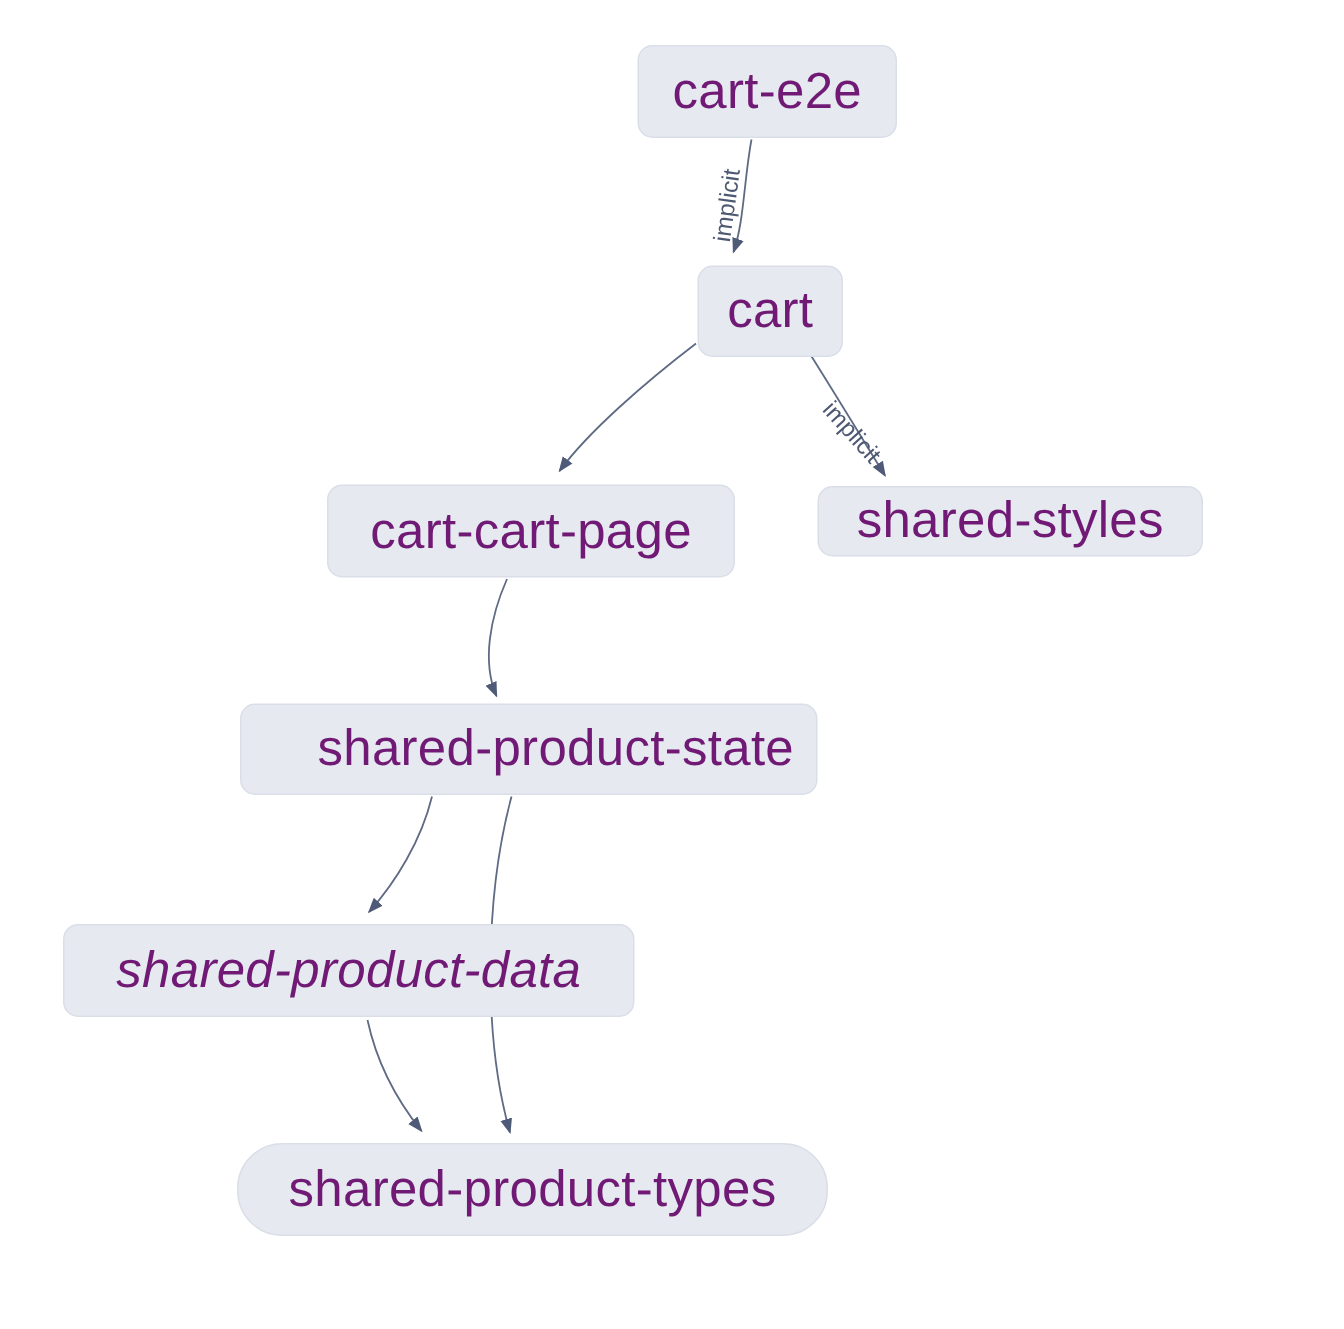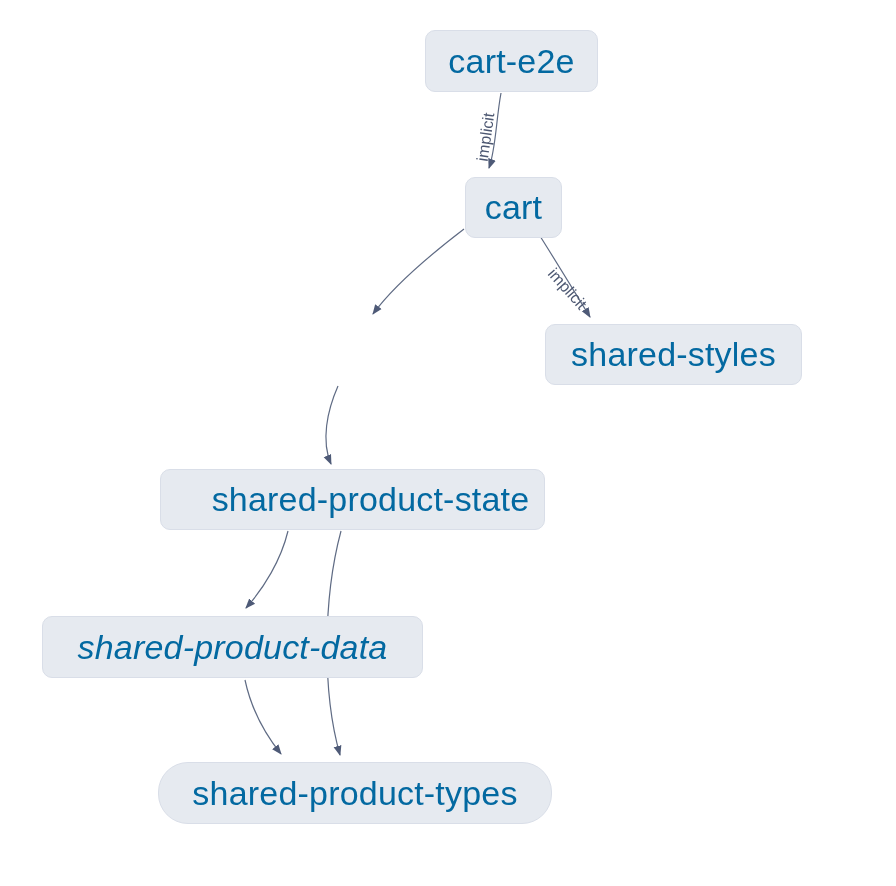--- a/index.html
+++ b/index.html
@@ -37,21 +37,21 @@
   .edge-label.rot-vertical { transform: translate(-50%, -50%) rotate(-82deg); }
   .edge-label.rot-diagonal { transform: translate(-50%, -50%) rotate(48deg); }
   .node {
     position: absolute;
     display: flex;
     align-items: center;
     justify-content: center;
     background: #e6eaf0;
     border: 1px solid #d9dee8;
     border-radius: 10px;
-    color: #0369a1;
+    color: #701a75;
     font-size: 34px;
     letter-spacing: 0.2px;
     white-space: nowrap;
     box-sizing: border-box;
     cursor: pointer;
   }
 </style>
 </head>
 <body>
 
@@ -70,18 +70,19 @@
     <path class="edge-path" marker-end="url(#arrow)" d="M 288 531 C 281 560 264 588 246 608"></path>
     <path class="edge-path" marker-end="url(#arrow)" d="M 341 531 C 323 598 322 692 340 755"></path>
     <path class="edge-path" marker-end="url(#arrow)" d="M 245 680 C 251 708 265 734 281 754"></path>
   </svg>
 
   <div class="edge-label rot-vertical" style="left:486px; top:137px;">implicit</div>
   <div class="edge-label rot-diagonal" style="left:567px; top:289px;">implicit</div>
 
   <div class="node" style="left:425px; top:30px;  width:173px; height:62px;">cart-e2e</div>
   <div class="node" style="left:465px; top:177px; width:97px;  height:61px;">cart</div>
-  <div class="node" style="left:545px; top:324px; width:257px; height:61px;">shared-styles</div>
+  <div class="node" style="left:218px; top:323px; width:272px; height:62px;">cart-cart-page</div>
+  <div class="node" style="left:545px; top:324px; width:257px; height:47px;">shared-styles</div>
   <div class="node" style="left:160px; top:469px; width:385px; height:61px;padding-left:36px;">shared-product-state</div>
   <div class="node" style="left:42px;  top:616px; width:381px; height:62px;font-style:italic;">shared-product-data</div>
   <div class="node" style="left:158px; top:762px; width:394px; height:62px;border-radius:30px;">shared-product-types</div>
 
 </div>
 
 </body></html>

